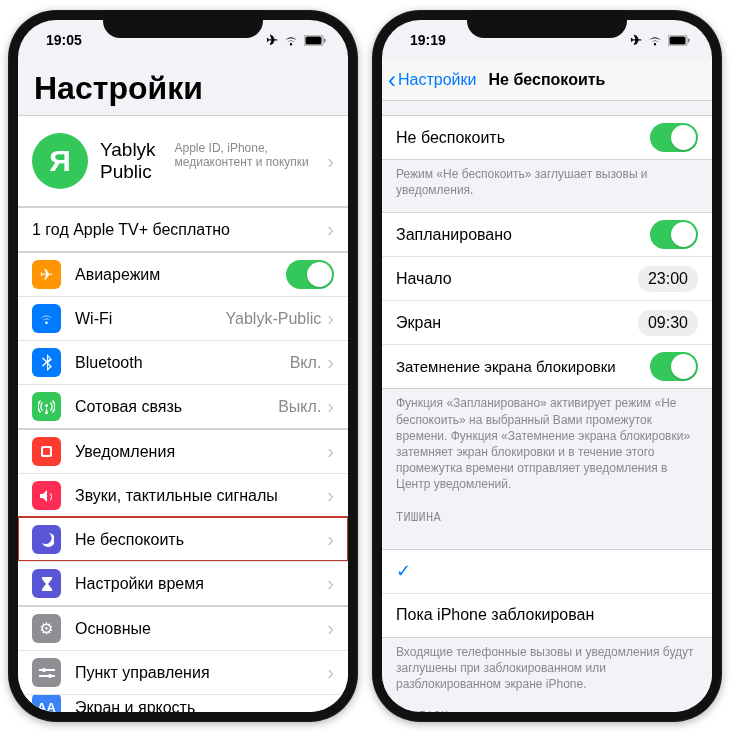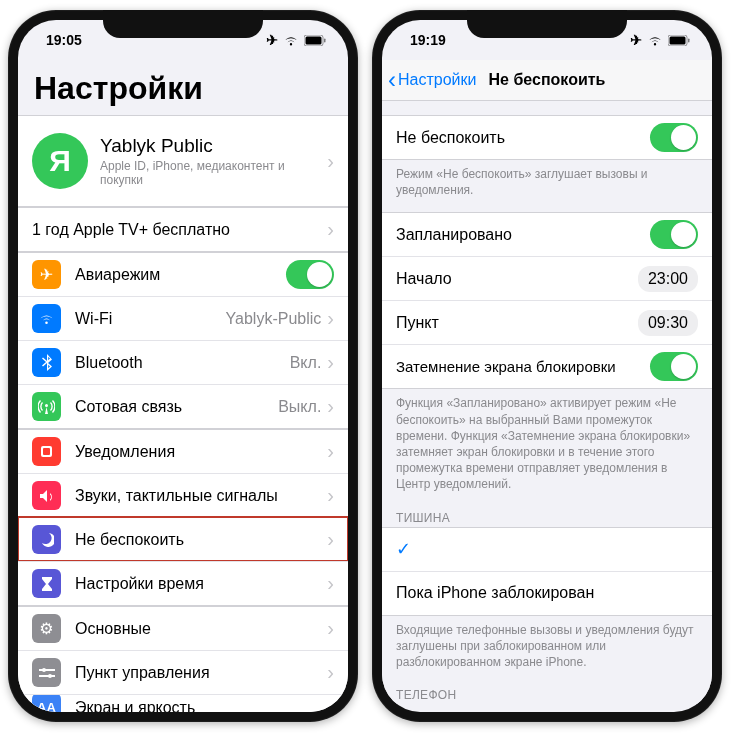--- a/index.html
+++ b/index.html
@@ -106,21 +106,21 @@
   .chevron { color: #c5c5c9; font-size: 20px; font-weight: 300; }
 
   .profile-row { min-height: 74px; padding: 8px 14px; }
   .avatar {
     width: 56px; height: 56px; border-radius: 50%;
     background: #34c759;
     display: flex; align-items: center; justify-content: center;
     color: #fff; font-size: 30px; font-weight: 600;
     margin-right: 12px;
   }
-  .profile-main { flex: 1; display: flex; flex-direction: column; justify-content: center; }
+  .profile-main { flex: 1; display: flex; flex-direction: row; justify-content: center; }
   .profile-name { font-size: 19px; color: #000; }
   .profile-sub { font-size: 12px; color: #8a8a8e; margin-top: 2px; }
 
   .toggle {
     width: 48px; height: 29px; border-radius: 15px;
     background: #34c759; position: relative;
   }
   .toggle::after {
     content: ""; position: absolute; width: 25px; height: 25px;
     background: #fff; border-radius: 50%; top: 2px; right: 2px;
@@ -157,24 +157,25 @@
   .footer-text {
     font-size: 12px;
     color: #8a8a8e;
     padding: 6px 14px 4px 14px;
     line-height: 1.35;
     background: #f2f2f7;
   }
   .section-header {
     font-size: 12px;
     color: #8a8a8e;
-    padding: 14px 14px 2px 14px;
+    padding: 14px 14px 24px 14px;
     background: #f2f2f7;
     text-transform: uppercase;
     letter-spacing: .3px;
+    font-family: Liberation Mono, monospace;
   }
   .check { color: #007aff; font-size: 18px; }
   .time-pill {
     background: #eeeef0; padding: 4px 10px; border-radius: 12px;
     font-size: 16px; color: #000;
   }
   .partial-bottom {
     border-bottom: none !important;
   }
   svg { display: block; }
@@ -369,21 +370,21 @@
         <div class="group">
           <div class="row">
             <span class="row-label">Запланировано</span>
             <div class="toggle"></div>
           </div>
           <div class="row">
             <span class="row-label">Начало</span>
             <span class="time-pill">23:00</span>
           </div>
           <div class="row">
-            <span class="row-label">Пункт</span>
+            <span class="row-label">Экран</span>
             <span class="time-pill">09:30</span>
           </div>
           <div class="row">
             <span class="row-label" style="font-size:15px">Затемнение экрана блокировки</span>
             <div class="toggle"></div>
           </div>
         </div>
         <div class="footer-text">Функция «Запланировано» активирует режим «Не беспокоить» на выбранный Вами промежуток времени. Функция «Затемнение экрана блокировки» затемняет экран блокировки и в течение этого промежутка времени отправляет уведомления в Центр уведомлений.</div>
 
         <div class="section-header">ТИШИНА</div>

